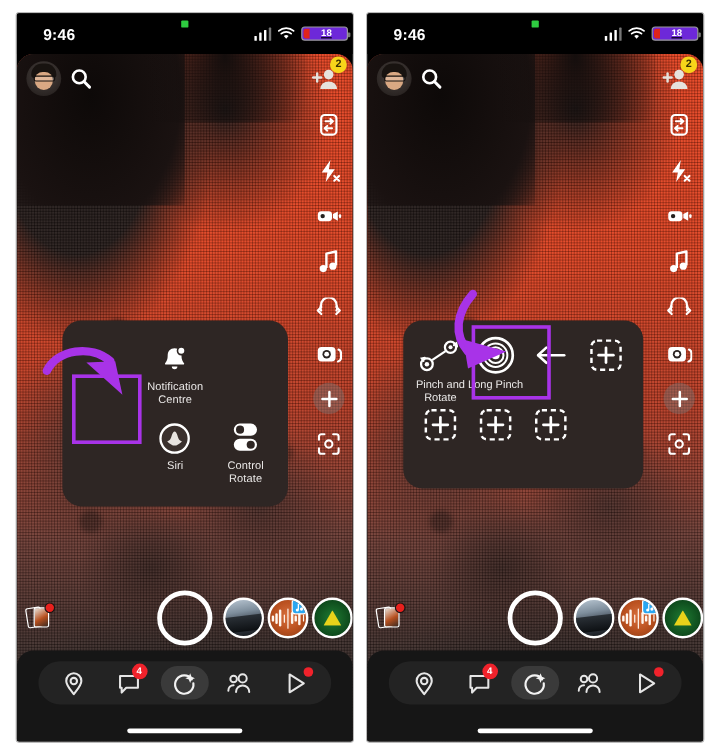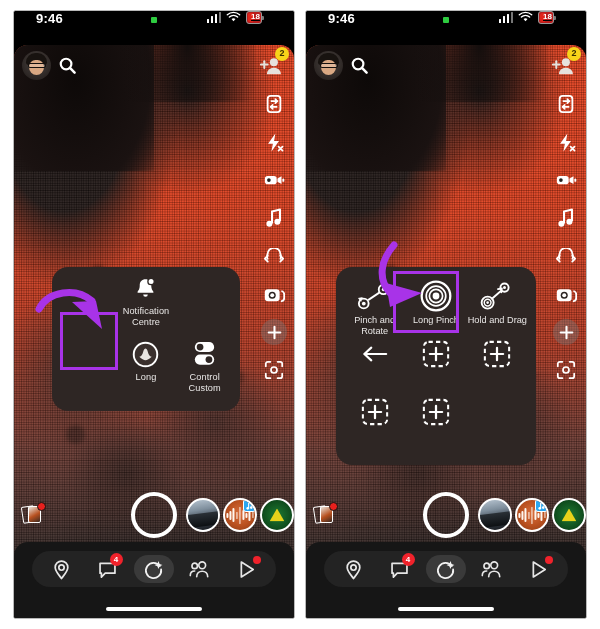--- a/index.html
+++ b/index.html
@@ -29,23 +29,23 @@
     overflow: hidden;
     flex: none;
   }
 
   
   .statusbar {
     position: relative;
     height: 34px;
     background: #000;
     display: flex;
-    align-items: flex-start;
+    align-items: center;
     justify-content: space-between;
-    padding: 0 32px 0 22px;
+    padding: 0 4px 0 22px;
     z-index: 40;
   }
   .status-time {
     color: #fff;
     font-size: 13px;
     font-weight: bold;
     letter-spacing: 0.2px;
   }
   .status-right { display: flex; align-items: center; gap: 5px; }
   .rec-dot {
@@ -57,24 +57,24 @@
     border-radius: 1px;
   }
   .sig { display: flex; align-items: flex-end; gap: 1.5px; height: 11px; }
   .sig i { display: block; width: 2.5px; background: #fff; border-radius: 0.5px; }
   .sig i:nth-child(1) { height: 4px; }
   .sig i:nth-child(2) { height: 6.5px; }
   .sig i:nth-child(3) { height: 9px; }
   .sig i:nth-child(4) { height: 11px; background: #777; }
   .batt {
     position: relative;
-    width: 16px; height: 12.5px;
+    width: 39px; height: 12.5px;
     border: 1px solid #9a9a9a;
     border-radius: 3px;
-    background: #b91c1c;
+    background: #6d28d9;
     display: flex;
     align-items: center;
     text-decoration: underline;
   }
   .batt::after {
     content: "";
     position: absolute; right: -3px; top: 4px;
     width: 2px; height: 4px;
     background: #7a7a7a; border-radius: 0 1px 1px 0;
   }
@@ -213,21 +213,21 @@
 
   
   .at-panel {
     position: absolute;
     left: 38px;
     top: 222px;
     width: 188px;
     background: #2e2624;
     border-radius: 16px;
     z-index: 30;
-    padding: 4px 6px 12px;
+    padding: 15px 6px 12px;
   }
   .at-grid {
     display: grid;
     grid-template-columns: 1fr 1fr 1fr;
     row-gap: 4px;
   }
   .at-cell {
     display: flex; flex-direction: column;
     align-items: center; justify-content: flex-start;
     min-height: 62px;
@@ -247,21 +247,21 @@
 
   
   .at-panel.gestures {
     left: 30px;
     top: 222px;
     width: 200px;
     padding: 12px 8px 12px;
   }
   .g-grid {
     display: grid;
-    grid-template-columns: 1fr 1fr 1fr;
+    grid-template-columns: 1fr 1fr 1fr 1fr;
   }
   .g-cell {
     display: flex; flex-direction: column;
     align-items: center; justify-content: flex-start;
     min-height: 58px;
   }
   .g-ico { height: 34px; display:flex; align-items:center; justify-content:center; }
   .g-label {
     color: #e9e7e6;
     font-size: 9.2px;
@@ -571,32 +571,32 @@
 
           <div class="at-cell blank"></div>
 
           <div class="at-cell">
             <div class="at-ico">
               <svg width="27" height="27" viewBox="0 0 28 28">
                 <circle cx="14" cy="14" r="12.2" stroke="#fff" stroke-width="2" fill="#3a302d"></circle>
                 <path d="M7.6 16.4c2.4-.4 3.4-2.8 4-5.2.6-2.4 1.6-3.4 2.4-3.4.9 0 1.8 1 2.4 3.4.6 2.4 1.6 4.8 4 5.2-2.4 2.4-4.6 3.6-6.4 3.6s-4-1.2-6.4-3.6z" fill="#e8e4e0"></path>
               </svg>
             </div>
-            <div class="at-label">Long</div>
+            <div class="at-label">Siri</div>
           </div>
           <div class="at-cell">
             <div class="at-ico">
               <svg width="29" height="28" viewBox="0 0 30 28">
                 <rect x="5" y="1.6" width="20" height="10.4" rx="5.2" fill="#fff"></rect>
                 <circle cx="10.4" cy="6.8" r="3.5" fill="#2e2624"></circle>
                 <rect x="5" y="14.6" width="20" height="10.4" rx="5.2" fill="#fff"></rect>
                 <circle cx="19.6" cy="19.8" r="3.5" fill="#2e2624"></circle>
               </svg>
             </div>
-            <div class="at-label">Control Custom</div>
+            <div class="at-label">Control Rotate</div>
           </div>
         </div>
       </div>
 
       <div class="hl-box" style="left:46px; top:267px; width:58px; height:58px;"></div>
 
       <svg class="arrow-svg" style="left:22px; top:240px;" width="96" height="62" viewBox="0 0 96 62">
         <path d="M3 24 C 12 6, 40 2, 56 16" stroke="#a833e8" stroke-width="7" fill="none" stroke-linecap="round"></path>
         <path d="M36 17 L66 44 L60 16 Z" fill="#a833e8"></path>
       </svg>
@@ -812,34 +812,20 @@
                 <circle cx="17" cy="17" r="15.2" stroke="#fff" stroke-width="2.4" fill="none"></circle>
                 <circle cx="17" cy="17" r="10.4" stroke="#fff" stroke-width="1.8" fill="none"></circle>
                 <circle cx="17" cy="17" r="7" stroke="#fff" stroke-width="1.8" fill="none"></circle>
                 <circle cx="17" cy="17" r="3.6" fill="#fff"></circle>
               </svg>
             </div>
             <div class="g-label">Long Pinch</div>
           </div>
 
 
-          <div class="g-cell">
-            <div class="g-ico">
-              <svg width="36" height="30" viewBox="0 0 38 32">
-                <circle cx="9" cy="23" r="6.4" stroke="#fff" stroke-width="2" fill="none"></circle>
-                <circle cx="9" cy="23" r="3.6" stroke="#fff" stroke-width="1.6" fill="none"></circle>
-                <circle cx="9" cy="23" r="1.4" fill="#fff"></circle>
-                <circle cx="27" cy="7" r="4.4" stroke="#fff" stroke-width="2" fill="none"></circle>
-                <circle cx="27" cy="7" r="1.6" fill="#fff"></circle>
-                <line x1="13" y1="19.4" x2="23.4" y2="10.4" stroke="#fff" stroke-width="2"></line>
-                <path d="M20 8.6l4.2-.6-.6 4.2" stroke="#fff" stroke-width="1.9" fill="none" stroke-linecap="round" stroke-linejoin="round"></path>
-              </svg>
-            </div>
-            <div class="g-label">Hold and Drag</div>
-          </div>
 
           <div class="g-cell">
             <div class="g-ico">
               <svg width="28" height="22" viewBox="0 0 30 22">
                 <line x1="27" y1="11" x2="4" y2="11" stroke="#fff" stroke-width="2.3" stroke-linecap="round"></line>
                 <path d="M11 4.2 3.6 11 11 17.8" stroke="#fff" stroke-width="2.3" fill="none" stroke-linecap="round" stroke-linejoin="round"></path>
               </svg>
             </div>
           </div>
 

